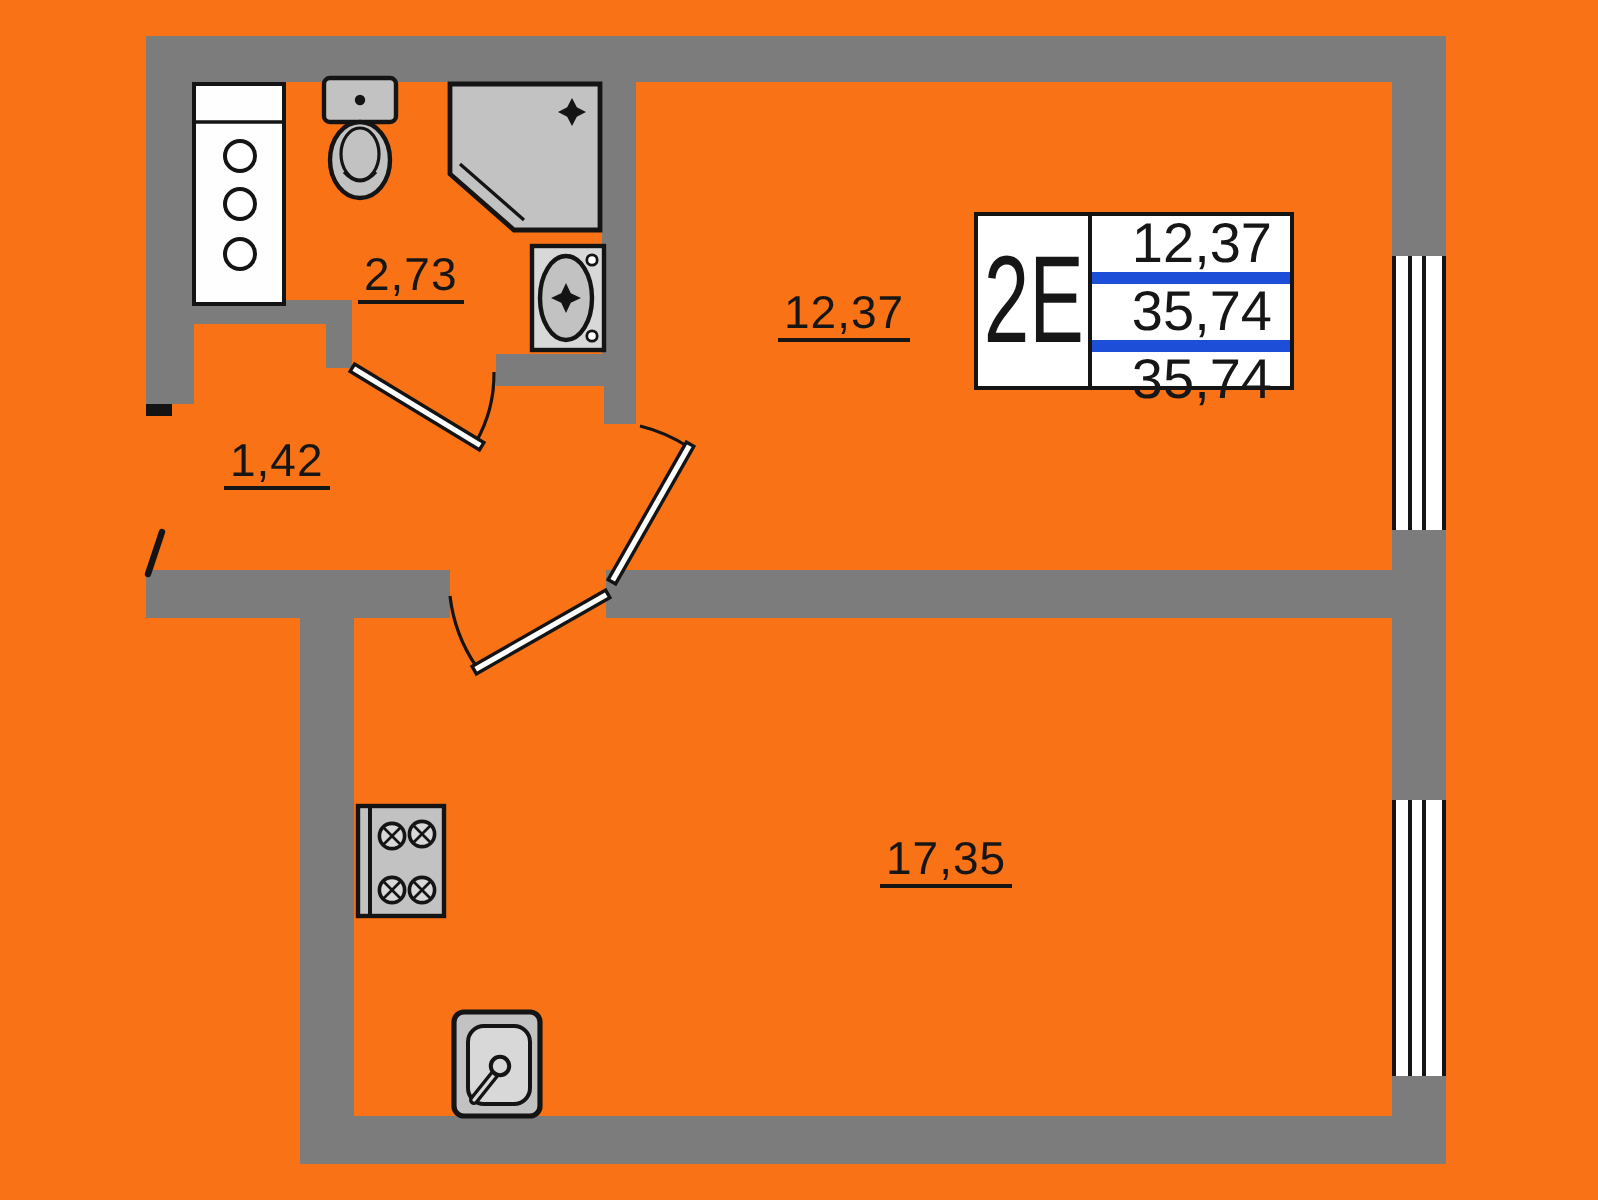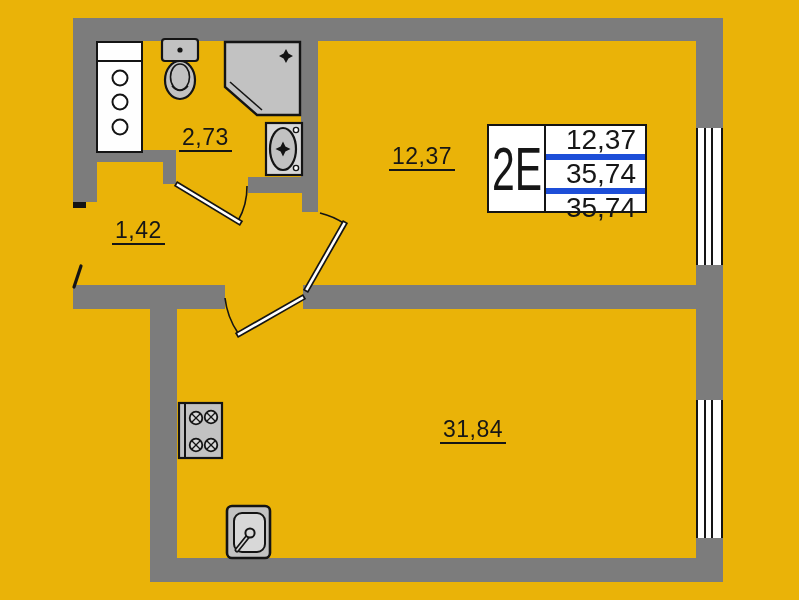--- a/index.html
+++ b/index.html
@@ -1,36 +1,36 @@
 <!DOCTYPE html>
 <html><head>
 <meta charset="utf-8">
 <style>
   html,body{margin:0;padding:0;background:#ffffff;}
   .stage{
-    position:relative;width:799px;height:600px;background:#eab308;overflow:hidden;
+    position:relative;width:799px;height:600px;background:#f97316;overflow:hidden;
     font-family:"Liberation Sans", sans-serif;color:#161616;
   }
   .w{position:absolute;background:#7c7c7c;}
   .w.black{background:#141414;}
   .window{
     position:absolute;left:696px;width:27px;background:#ffffff;
     border-left:2px solid #141414;border-right:2px solid #141414;box-sizing:border-box;
   }
   .window .pane-line{position:absolute;top:0;bottom:0;width:2px;background:#141414;}
   .pane-line.p1{left:6px;}
   .pane-line.p2{left:13px;}
   svg.overlay{position:absolute;left:0;top:0;pointer-events:none;}
   .area-label{
     position:absolute;font-size:23px;letter-spacing:0.5px;
     border-bottom:2px solid #161616;padding:0 3px 1px 3px;line-height:1.05;
     white-space:nowrap;
   }
   .info-box{
-    position:absolute;left:487px;top:124px;width:160px;height:89px;
+    position:absolute;left:487px;top:106px;width:160px;height:89px;
     border:2px solid #141414;box-sizing:border-box;background:#ffffff;
     display:flex;
   }
   .ib-unit{
     width:57px;border-right:2px solid #141414;box-sizing:border-box;
     display:flex;align-items:center;justify-content:center;
     font-size:62px;line-height:1;
   }
   .ib-unit span{display:inline-block;transform:scaleX(0.66);}
   .ib-col{flex:1;display:flex;flex-direction:column;}
@@ -156,21 +156,21 @@
         <line x1="237" y1="550" x2="249" y2="535" stroke="#141414" stroke-width="5" stroke-linecap="round"></line>
         <line x1="237" y1="550" x2="249" y2="535" stroke="#d8d8d8" stroke-width="1.6" stroke-linecap="round"></line>
         <circle cx="250" cy="533" r="4.6" stroke="#141414" stroke-width="2" fill="#d8d8d8"></circle>
       </g>
     </g>
   </svg>
 
   <div class="area-label" style="left:179px;top:125px;">2,73</div>
   <div class="area-label" style="left:112px;top:218px;">1,42</div>
   <div class="area-label" style="left:389px;top:144px;">12,37</div>
-  <div class="area-label" style="left:440px;top:417px;">31,84</div>
+  <div class="area-label" style="left:440px;top:417px;">17,35</div>
 
   <div class="info-box">
     <div class="ib-unit">
       <span>2E</span>
     </div>
     <div class="ib-col">
       <div class="ib-row">12,37</div>
       <div class="ib-row">35,74</div>
       <div class="ib-row">35,74</div>
     </div>

